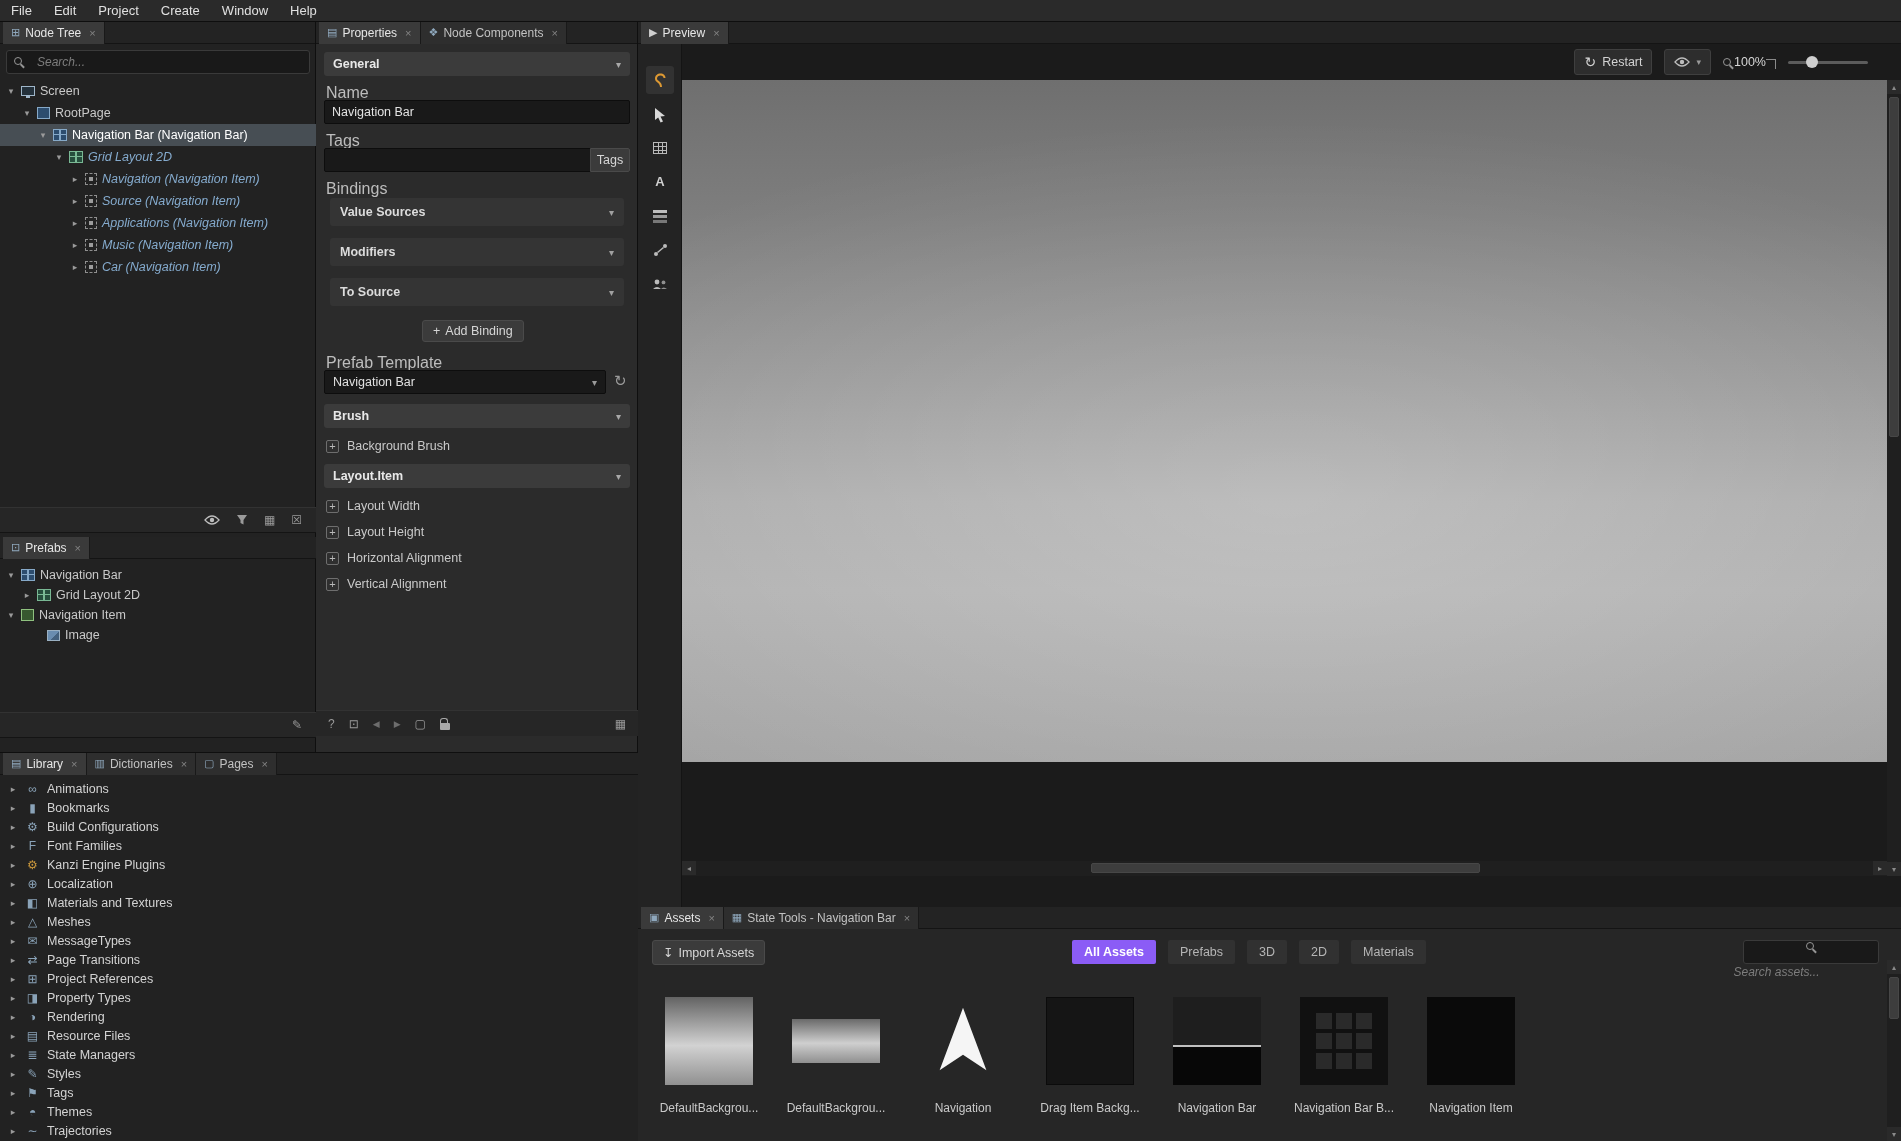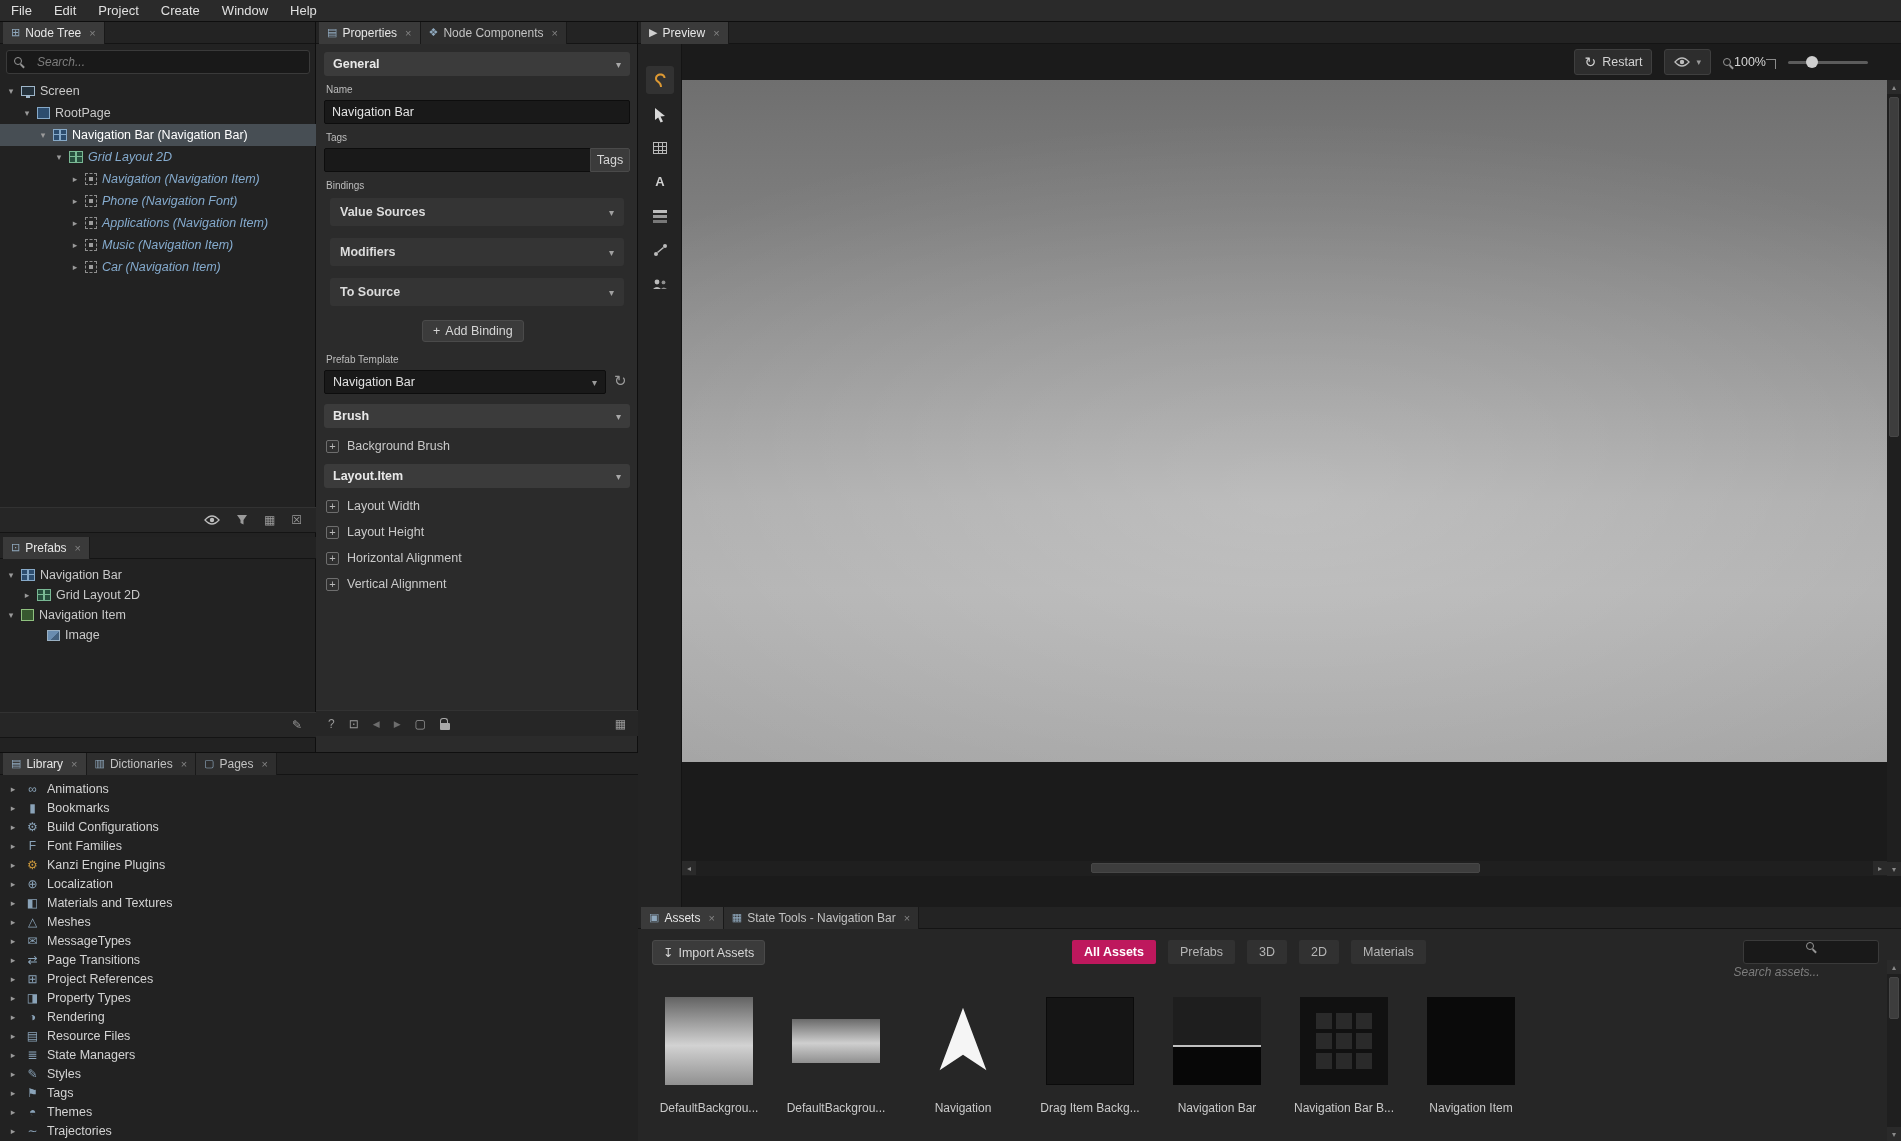--- a/index.html
+++ b/index.html
@@ -43,21 +43,21 @@
   .i-prefitem{width:13px;height:12px;flex:none;background:#37582f;border:1px solid #8fc17f;}
   .i-image{width:13px;height:11px;flex:none;border:1px solid #9ab0c2;background:linear-gradient(135deg,#6a8db0 0 55%,#44617e 55%);}
   
   .mini-toolbar{display:flex;align-items:center;justify-content:flex-end;gap:16px;padding-right:14px;background:#262626;border-top:1px solid #323232;border-bottom:1px solid #141414;}
   .mini-toolbar .g{font-size:12px;color:#9a9a9a;}
   
   .sec-header{position:absolute;left:8px;width:306px;height:24px;background:#3b3b3b;border-radius:3px;display:flex;align-items:center;padding:0 9px;color:#e8e8e8;font-weight:bold;font-size:12.5px;}
   .sec-header .chev{margin-left:auto;color:#a9a9a9;font-size:10px;font-weight:normal;}
   .drop{position:absolute;left:14px;width:294px;height:28px;background:#343434;border-radius:3px;display:flex;align-items:center;padding:0 10px;color:#dcdcdc;font-weight:bold;font-size:12.5px;}
   .drop .chev{margin-left:auto;color:#a0a0a0;font-size:10px;font-weight:normal;}
-  .flabel{position:absolute;left:10px;font-size:10px;color:#bdbdbd;}
+  .flabel{position:absolute;left:10px;font-size:16px;color:#bdbdbd;}
   .tinput{position:absolute;left:8px;width:306px;height:24px;background:#191919;border:1px solid #0d0d0d;border-radius:2px;color:#e2e2e2;font-size:12.5px;padding:0 7px;font-family:"Liberation Sans",sans-serif;outline:none;}
   .btn{display:inline-flex;align-items:center;justify-content:center;gap:5px;background:#3b3b3b;border:1px solid #4a4a4a;border-radius:3px;color:#d6d6d6;font-size:12.5px;}
   .plusbox{width:13px;height:13px;border:1px solid #6e6e6e;border-radius:2px;background:#2f2f2f;color:#b9b9b9;font-size:11px;line-height:11px;text-align:center;flex:none;}
   .prow{position:absolute;left:10px;height:20px;display:flex;align-items:center;gap:8px;font-size:12.5px;color:#c9c9c9;}
   
   #toolstrip{position:absolute;left:0;top:22px;width:44px;height:863px;background:#232323;border-right:1px solid #141414;}
   .tool{position:absolute;left:8px;width:28px;height:28px;border-radius:3px;display:flex;align-items:center;justify-content:center;}
   .tool.on{background:#323232;}
   .tgrid{width:14px;height:12px;border:1px solid #b9b9b9;background-image:linear-gradient(to right,transparent 4px,#b9b9b9 4px 5px,transparent 5px 8px,#b9b9b9 8px 9px,transparent 9px),linear-gradient(to bottom,transparent 3px,#b9b9b9 3px 4px,transparent 4px 7px,#b9b9b9 7px 8px,transparent 8px);}
   .layersi{width:14px;height:3px;background:#bdbdbd;box-shadow:0 5px 0 #9a9a9a,0 10px 0 #787878;margin-bottom:10px;}
@@ -67,21 +67,21 @@
     linear-gradient(180deg,#6f6f6f 0%,#7e7e7e 20%,#989898 45%,#ababab 62%,#b0b0b0 75%,#a4a4a4 100%);}
   .pv-btn{height:26px;display:inline-flex;align-items:center;gap:6px;background:#2d2d2d;border:1px solid #3f3f3f;border-radius:3px;padding:0 9px;color:#d2d2d2;font-size:12.5px;}
   .slider{width:80px;height:26px;position:relative;}
   .slider .track{position:absolute;left:0;right:0;top:12px;height:3px;background:#5c5c5c;border-radius:2px;}
   .slider .thumb{position:absolute;left:18px;top:7px;width:12px;height:12px;border-radius:50%;background:#cfcfcf;}
   .sb{background:#1f1f1f;}
   .sb .ar{position:absolute;width:14px;height:14px;color:#8a8a8a;font-size:8px;display:flex;align-items:center;justify-content:center;background:#2a2a2a;}
   .sb .th{position:absolute;background:#3d3d3d;border:1px solid #474747;border-radius:2px;}
   
   .filt{height:24px;display:inline-flex;align-items:center;padding:0 12px;background:#313131;border-radius:2px;color:#b5b5b5;font-size:12.5px;}
-  .filt.active{background:#be185d;color:#fff;font-weight:bold;}
+  .filt.active{background:#8b5cf6;color:#fff;font-weight:bold;}
   .acell{width:114px;flex:none;display:flex;flex-direction:column;align-items:center;}
   .athumb{width:88px;height:88px;margin-top:12px;display:flex;align-items:center;justify-content:center;}
   .alabel{margin-top:16px;font-size:12px;color:#c9c9c9;max-width:110px;white-space:nowrap;overflow:hidden;}
   .t-apps{display:grid;grid-template-columns:repeat(3,22px);grid-template-rows:repeat(3,22px);gap:6px;}
   .t-apps span{background:#ededed;}
   .t-apps span:first-child{background:transparent;border:4px solid #ededed;}
   .t-grad{width:88px;height:88px;background:linear-gradient(180deg,#636363,#d2d2d2 55%,#909090);}
   .t-gradwide{width:88px;height:44px;background:linear-gradient(180deg,#6a6a6a,#cfcfcf 55%,#8f8f8f);}
   .t-dark{width:88px;height:88px;background:#151515;border:1px solid #0b0b0b;}
   .t-navbar{width:88px;height:88px;background:linear-gradient(180deg,#1e1e1e 0 54%,#c0c0c0 54% 57%,#070707 57%);}
@@ -142,21 +142,21 @@
       <span class="tlabel">Grid Layout 2D</span>
     </div>
     <div class="trow it" style="padding-left:70px;">
       <span class="arrow">▸</span>
       <span class="i-navitem"></span>
       <span class="tlabel">Navigation (Navigation Item)</span>
     </div>
     <div class="trow it" style="padding-left:70px;">
       <span class="arrow">▸</span>
       <span class="i-navitem"></span>
-      <span class="tlabel">Phone (Navigation Font)</span>
+      <span class="tlabel">Source (Navigation Item)</span>
     </div>
     <div class="trow it" style="padding-left:70px;">
       <span class="arrow">▸</span>
       <span class="i-navitem"></span>
       <span class="tlabel">Applications (Navigation Item)</span>
     </div>
     <div class="trow it" style="padding-left:70px;">
       <span class="arrow">▸</span>
       <span class="i-navitem"></span>
       <span class="tlabel">Music (Navigation Item)</span>

